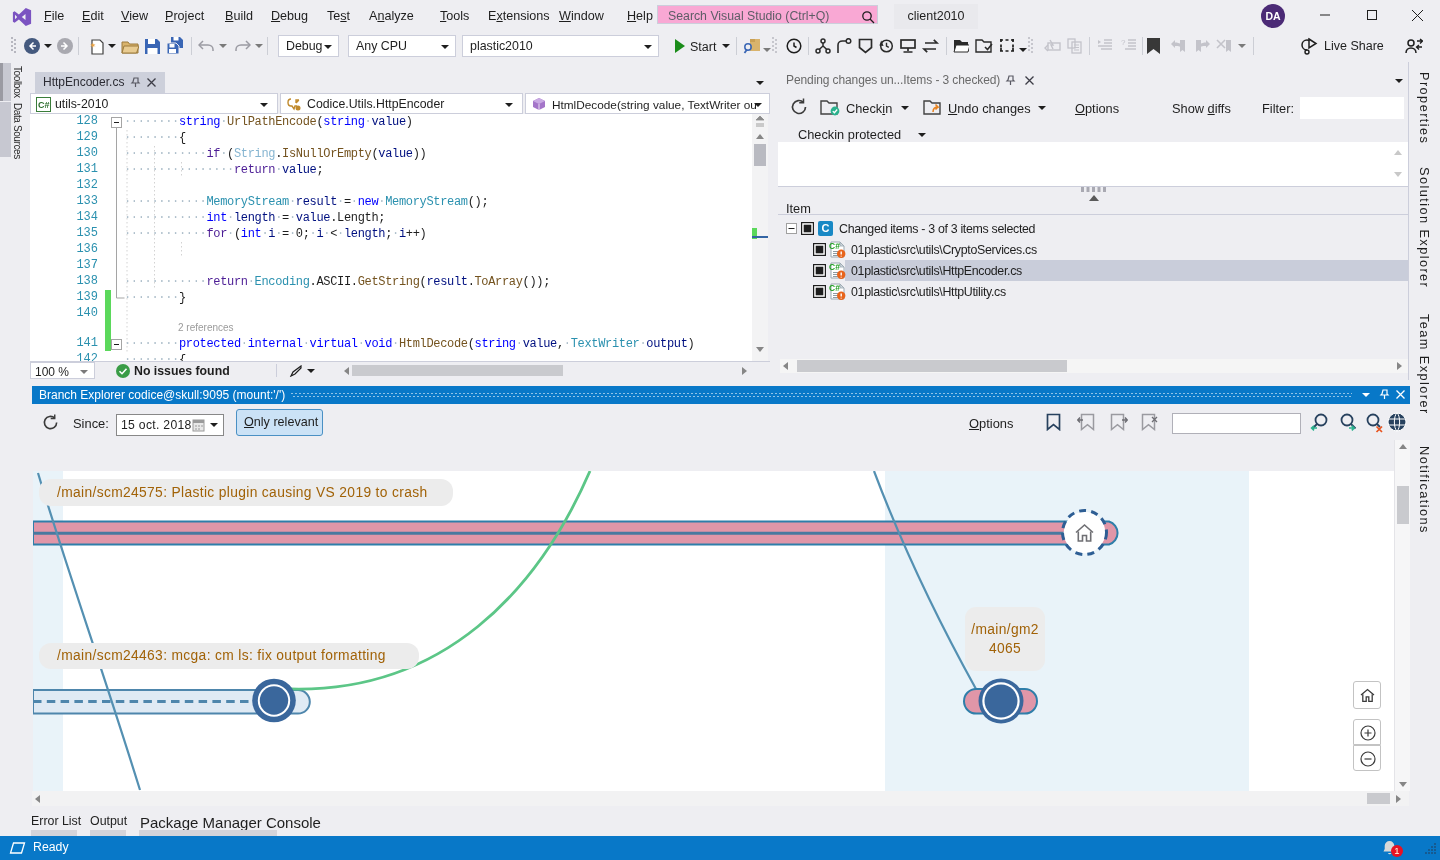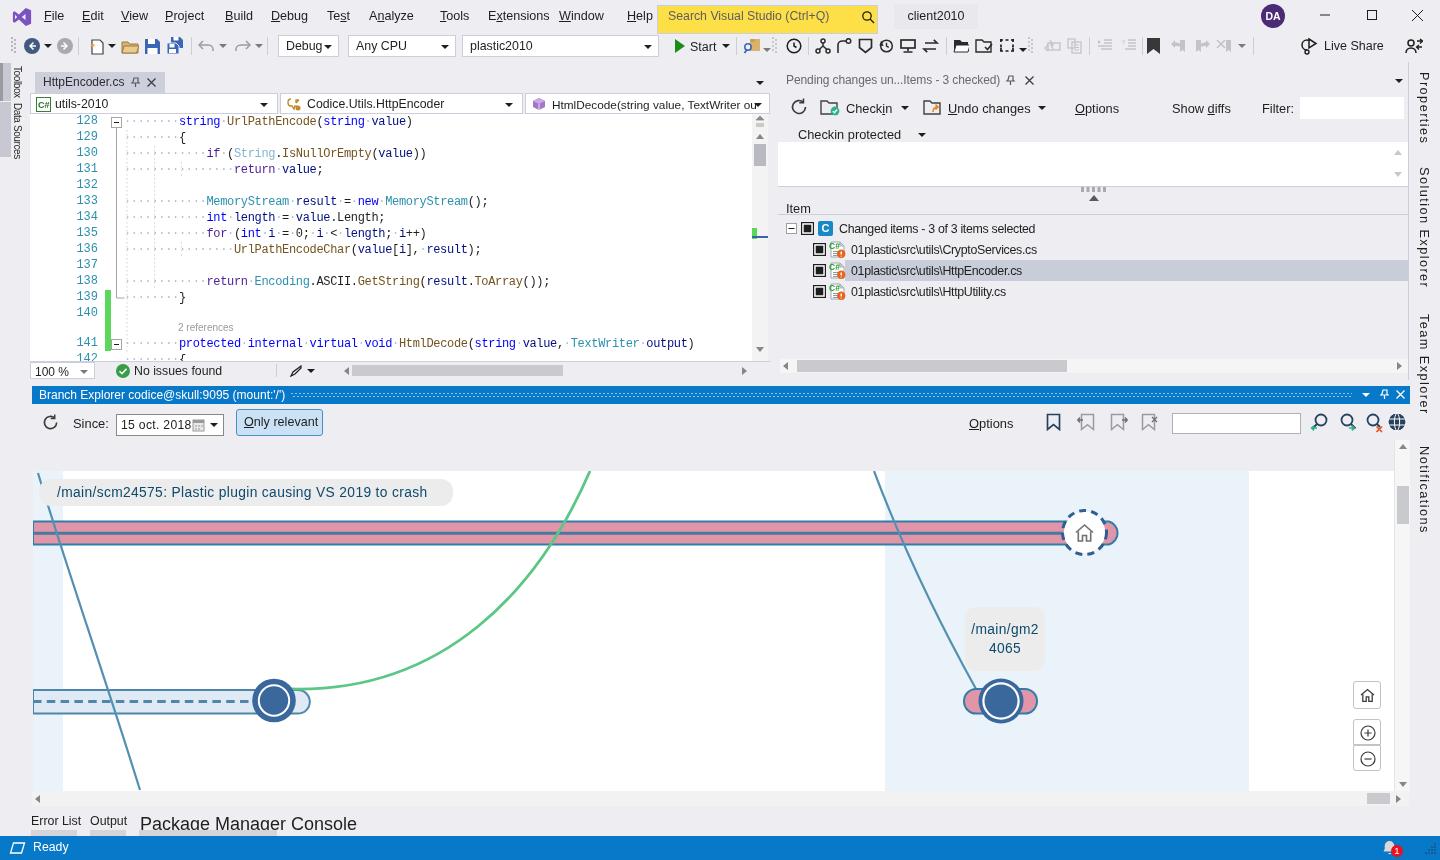--- a/index.html
+++ b/index.html
@@ -4,21 +4,21 @@
 <style>
 *{margin:0;padding:0;box-sizing:border-box}
 html,body{width:1440px;height:860px;overflow:hidden;background:#eeeef2;font-family:"Liberation Sans",sans-serif;-webkit-font-smoothing:antialiased}
 .abs{position:absolute}
 #page{position:relative;width:1440px;height:860px}
 .txt{color:#1e1e1e;font-size:12.5px;white-space:nowrap}
 u{text-decoration:underline}
 
 #menubar{left:0;top:0;width:1440px;height:62px;background:#eeeef2}
 .mi{position:absolute;top:9px;font-size:12.6px;color:#1e1e1e;white-space:nowrap}
-#sbox{left:657px;top:5px;width:221px;height:29px;background:#fde047;border:1px solid #cccedb}
+#sbox{left:657px;top:5px;width:221px;height:19px;background:#f9a8d4;border:1px solid #cccedb}
 #sbox span{position:absolute;left:10px;top:3px;font-size:12.3px;color:#5d5d66}
 #client{left:894px;top:4px;width:84px;height:25px;background:#e9e9ed;text-align:center;line-height:25px;font-size:12.5px;color:#1e1e1e}
 #avatar{left:1261px;top:4px;width:24px;height:24px;border-radius:50%;background:#4b2a76;color:#fff;font-size:10.5px;text-align:center;line-height:24px;font-weight:bold}
 .winbtn{position:absolute;top:0;width:45px;height:30px;color:#1e1e1e;text-align:center;font-size:13px;line-height:30px}
 
 #toolbar{left:0;top:0;width:1440px;height:62px;background:transparent}
 .sep{position:absolute;top:37px;width:1px;height:18px;background:#ccced5}
 .combo{position:absolute;top:35px;height:22px;background:#fff;border:1px solid #cccedb;font-size:12.4px;color:#1e1e1e}
 .combo span{position:absolute;left:7px;top:3px}
 .cv{position:absolute;width:0;height:0;border-left:4px solid transparent;border-right:4px solid transparent;border-top:4px solid #1e1e1e}
@@ -37,21 +37,21 @@
 i{font-style:normal;color:#aebfcb}
 #botbar{position:absolute;left:0;top:299px;width:740px;height:18px;background:#eeeef2;border-top:1px solid #cccedb}
 
 #pending{left:778px;top:62px;width:632px;height:318px}
 
 #be{left:32px;top:386px;width:1378px;height:420px}
 #betitle{position:absolute;left:0;top:0;width:1378px;height:18px;background:#0878c8;color:#fff;font-size:12px}
 #betool{position:absolute;left:0;top:18px;width:1378px;height:36px;background:#eeeef2}
 #behdr{position:absolute;left:1px;top:54px;width:1216px;height:31px;background:#cdcdcd;color:#3c3c3c;font-size:12.5px}
 #becanvas{position:absolute;left:1px;top:85px;width:1361px;height:320px;background:#fff;overflow:hidden}
-.pill{position:absolute;background:#ececec;border-radius:12px;color:#0c4a6e;font-size:13.8px;letter-spacing:.35px}
+.pill{position:absolute;background:#ececec;border-radius:12px;color:#a16207;font-size:13.8px;letter-spacing:.35px}
 .arr{position:absolute;width:0;height:0}
 
 #btabs{left:0;top:806px;width:1440px;height:30px;background:#eeeef2}
 #statusbar{left:0;top:836px;width:1440px;height:24px;background:#0878c8;color:#fff;font-size:12.3px}
 </style>
 </head>
 <body>
 <div id="page">
 <div class="abs" id="menubar">
   <svg class="abs" style="left:12px;top:8px" width="20" height="18" viewBox="0 0 20 18">
@@ -347,21 +347,20 @@
         <div class="cl" style="top:48px"><i>················</i><span class="c">return</span><i>·</i><span class="p">value</span>;</div>
 <div class="ln" style="top:64px">132</div>
         <div class="cl" style="top:64px"></div>
 <div class="ln" style="top:80px">133</div>
         <div class="cl" style="top:80px"><i>············</i><span class="t">MemoryStream</span><i>·</i><span class="p">result</span><i>·</i>=<i>·</i><span class="k">new</span><i>·</i><span class="t">MemoryStream</span>();</div>
 <div class="ln" style="top:96px">134</div>
         <div class="cl" style="top:96px"><i>············</i><span class="k">int</span><i>·</i><span class="p">length</span><i>·</i>=<i>·</i><span class="p">value</span>.Length;</div>
 <div class="ln" style="top:112px">135</div>
         <div class="cl" style="top:112px"><i>············</i><span class="c">for</span><i>·</i>(<span class="k">int</span><i>·</i><span class="p">i</span><i>·</i>=<i>·</i>0;<i>·</i><span class="p">i</span><i>·</i>&lt;<i>·</i><span class="p">length</span>;<i>·</i><span class="p">i</span>++)</div>
 <div class="ln" style="top:128px">136</div>
-        <div class="cl" style="top:128px"><i>················</i><span class="m">UrlPathEncodeChar</span>(<span class="p">value</span>[<span class="p">i</span>],<i>·</i><span class="p">result</span>);</div>
 <div class="ln" style="top:144px">137</div>
         <div class="cl" style="top:144px"></div>
 <div class="ln" style="top:160px">138</div>
         <div class="cl" style="top:160px"><i>············</i><span class="c">return</span><i>·</i><span class="t">Encoding</span>.ASCII.<span class="m">GetString</span>(<span class="p">result</span>.<span class="m">ToArray</span>());</div>
 <div class="ln" style="top:176px">139</div>
         <div class="cl" style="top:176px"><i>········</i>}</div>
 <div class="ln" style="top:192px">140</div>
         <div class="cl" style="top:192px"></div>
 <div style="position:absolute;left:148px;top:208px;height:14px;font-family:'Liberation Sans',sans-serif;font-size:10px;letter-spacing:0;color:#9b9b9b">2 references</div>
 <div class="ln" style="top:222px">141</div>
@@ -381,21 +380,21 @@
   </div>
   <div id="botbar">
     <div style="position:absolute;left:0;top:0;width:65px;height:17px;background:#fff;border:1px solid #cccedb">
           <span style="position:absolute;left:4px;top:2px;font-size:12px;color:#1e1e1e">100 %</span>
           <div class="cv cvg" style="right:6px;top:7px"></div>
         </div>
     <svg style="position:absolute;left:86px;top:2px" width="14" height="14">
           <circle cx="7" cy="7" r="7" fill="#399c46"></circle>
           <path d="M3.5 7.2 6 9.7l4.5-5" stroke="#fff" stroke-width="1.6" fill="none"></path>
         </svg>
-    <span style="position:absolute;left:104px;top:2px;font-size:12.3px;color:#1e1e1e;font-weight:400">No issues found</span>
+    <span style="position:absolute;left:104px;top:2px;font-size:12.3px;color:#1e1e1e;font-weight:700">No issues found</span>
     <div style="position:absolute;left:246px;top:2px;width:1px;height:13px;background:#cccedb"></div>
     <svg style="position:absolute;left:258px;top:3px" width="14" height="12">
           <path d="M13 1 5 7l-2 4 4-2 6-6z" fill="none" stroke="#1e1e1e" stroke-width="1.2"></path>
         </svg>
     <div class="cv" style="left:277px;top:7px"></div>
     <div class="arr" style="left:314px;top:5px;border-top:4px solid transparent;border-bottom:4px solid transparent;border-right:5px solid #868686"></div>
     <div style="position:absolute;left:322px;top:3px;width:211px;height:11px;background:#c9cace"></div>
     <div class="arr" style="left:712px;top:5px;border-top:4px solid transparent;border-bottom:4px solid transparent;border-left:5px solid #868686"></div>
   </div>
 </div>
@@ -598,20 +597,21 @@
       <circle cx="968" cy="230" r="18.7" fill="#fff"></circle>
       <circle cx="968" cy="230" r="16.5" fill="#3a679c"></circle>
       <circle cx="1051.5" cy="61.5" r="20.8" fill="#fff"></circle>
       <circle cx="1051.5" cy="61.5" r="22" fill="none" stroke="#2e5e94" stroke-width="3" stroke-dasharray="7,5.2"></circle>
       <g stroke="#6f6f73" stroke-width="1.6" fill="none">
             <path d="M1043,61.5 L1051.5,54 L1060,61.5"></path>
             <path d="M1045.3,60.5 v9.5 h4.2 v-5.5 h4 v5.5 h4.2 v-9.5"></path>
           </g>
     </svg>
     <div class="pill" style="left:6px;top:8px;width:414px;height:27px;line-height:27px;padding-left:18px">/main/scm24575: Plastic plugin causing VS 2019 to crash</div>
+    <div class="pill" style="left:6px;top:172px;width:380px;height:26px;line-height:26px;padding-left:18px">/main/scm24463: mcga: cm ls: fix output formatting</div>
     <div class="pill" style="left:932px;top:136px;width:80px;height:64px;text-align:center;line-height:19px;padding-top:13px;border-radius:11px">/main/gm2<br>4065</div>
     <div style="position:absolute;left:1320px;top:210px;width:28px;height:28px;background:#fff;border:1px solid #c3c3c3;border-radius:3px">
       <svg style="position:absolute;left:6px;top:6px" width="15" height="15">
             <g stroke="#3b3b3b" stroke-width="1.3" fill="none">
               <path d="M1,7 L7.5,1.5 L14,7"></path>
               <path d="M2.8,6.3 v7 h3.4 v-4.5 h2.6 v4.5 h3.4 v-7"></path>
             </g>
           </svg>
     </div>
     <div style="position:absolute;left:1320px;top:248px;width:28px;height:26px;background:#fff;border:1px solid #c3c3c3;border-radius:3px 3px 0 0">
@@ -634,21 +634,21 @@
   </div>
   <div style="position:absolute;left:1;top:405px;width:1377px;height:15px;background:#f2f2f3">
     <div class="arr" style="left:3px;top:4px;border-top:4px solid transparent;border-bottom:4px solid transparent;border-right:5px solid #868686"></div>
     <div style="position:absolute;left:1335px;top:2px;width:23px;height:11px;background:#c9cace"></div>
     <div class="arr" style="left:1364px;top:4px;border-top:4px solid transparent;border-bottom:4px solid transparent;border-left:5px solid #868686"></div>
   </div>
 </div>
 <div class="abs" id="btabs">
   <span style="position:absolute;left:31px;top:8px;font-size:12.4px;color:#1e1e1e">Error List</span>
   <span style="position:absolute;left:90px;top:8px;font-size:12.4px;color:#1e1e1e">Output</span>
-  <span style="position:absolute;left:140px;top:8px;font-size:18px;color:#1e1e1e">Package Manager Console</span>
+  <span style="position:absolute;left:140px;top:8px;font-size:15px;color:#1e1e1e">Package Manager Console</span>
   <div style="position:absolute;left:31px;top:24px;width:46px;height:6px;background:#d4d4da"></div>
   <div style="position:absolute;left:90px;top:24px;width:36px;height:6px;background:#d4d4da"></div>
   <div style="position:absolute;left:139px;top:24px;width:138px;height:6px;background:#d4d4da"></div>
 </div>
 <div class="abs" id="statusbar">
   <svg style="position:absolute;left:9px;top:6px" width="17" height="12">
         <path d="M4.5 1h11l-3 10h-11z" fill="none" stroke="#fff" stroke-width="1.3"></path>
       </svg>
   <span style="position:absolute;left:33px;top:4px">Ready</span>
   <svg style="position:absolute;left:1383px;top:4px" width="13" height="16">

